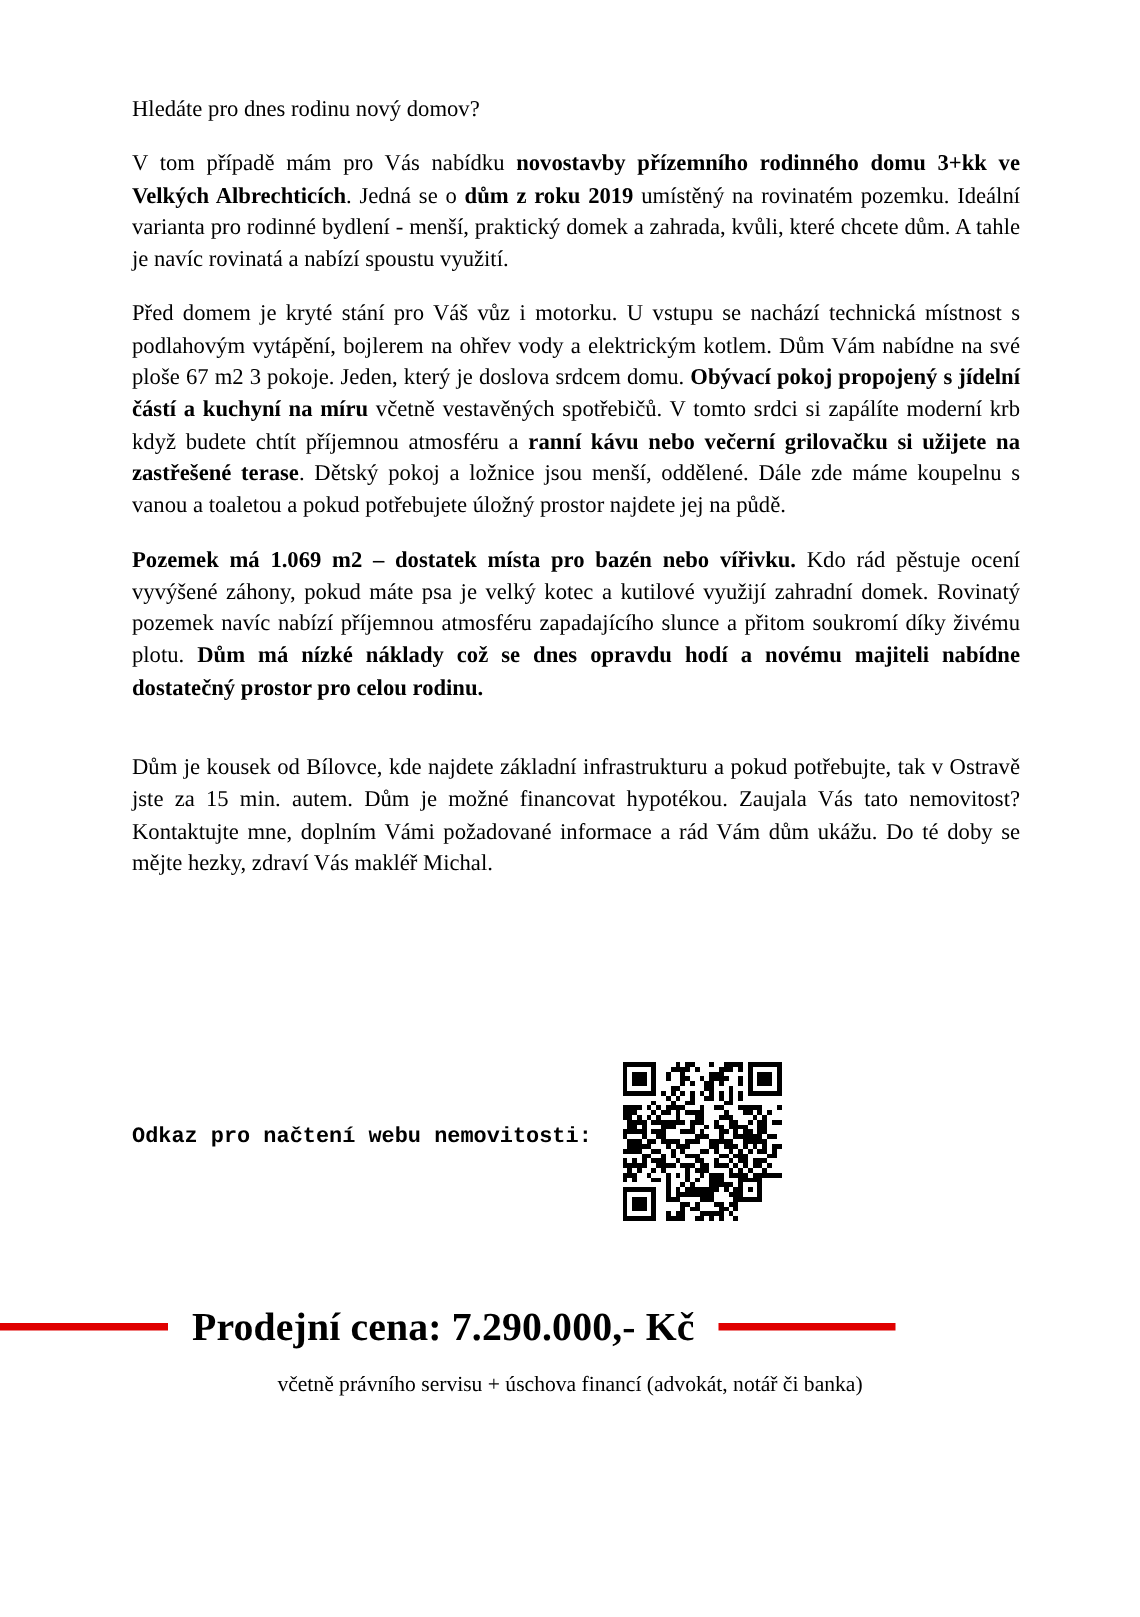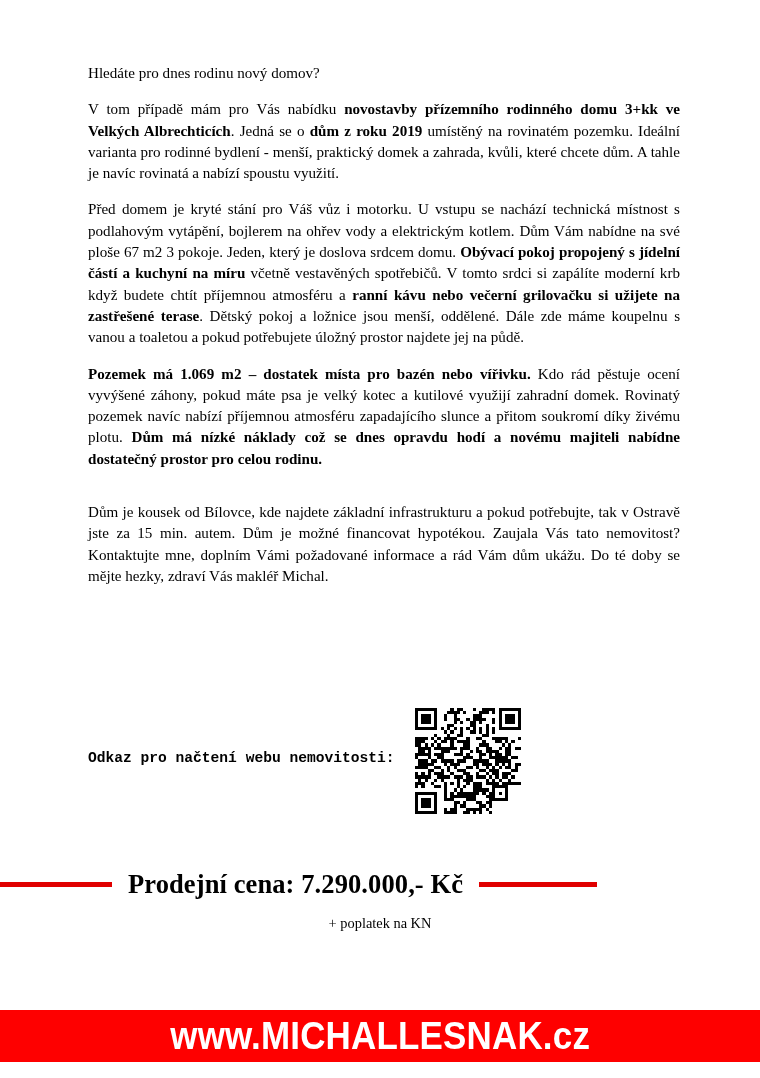--- a/index.html
+++ b/index.html
@@ -692,20 +692,17 @@
     </svg>
   </div>
 
   <div class="price-row">
     <div class="rule rule-left"></div>
     <div class="price-text">Prodejní cena: 7.290.000,- Kč</div>
     <div class="rule rule-right"></div>
   </div>
 
   <div class="fineprint">
-    <div>+ poplatek na KN</div>
+    <div>včetně právního servisu + úschova financí (advokát, notář či banka)</div>
   </div>
 
-  <div class="footer-banner">
-    <span class="url">www.MICHALLESNAK.cz</span>
-  </div>
 
 </div>
 
 </body></html>

